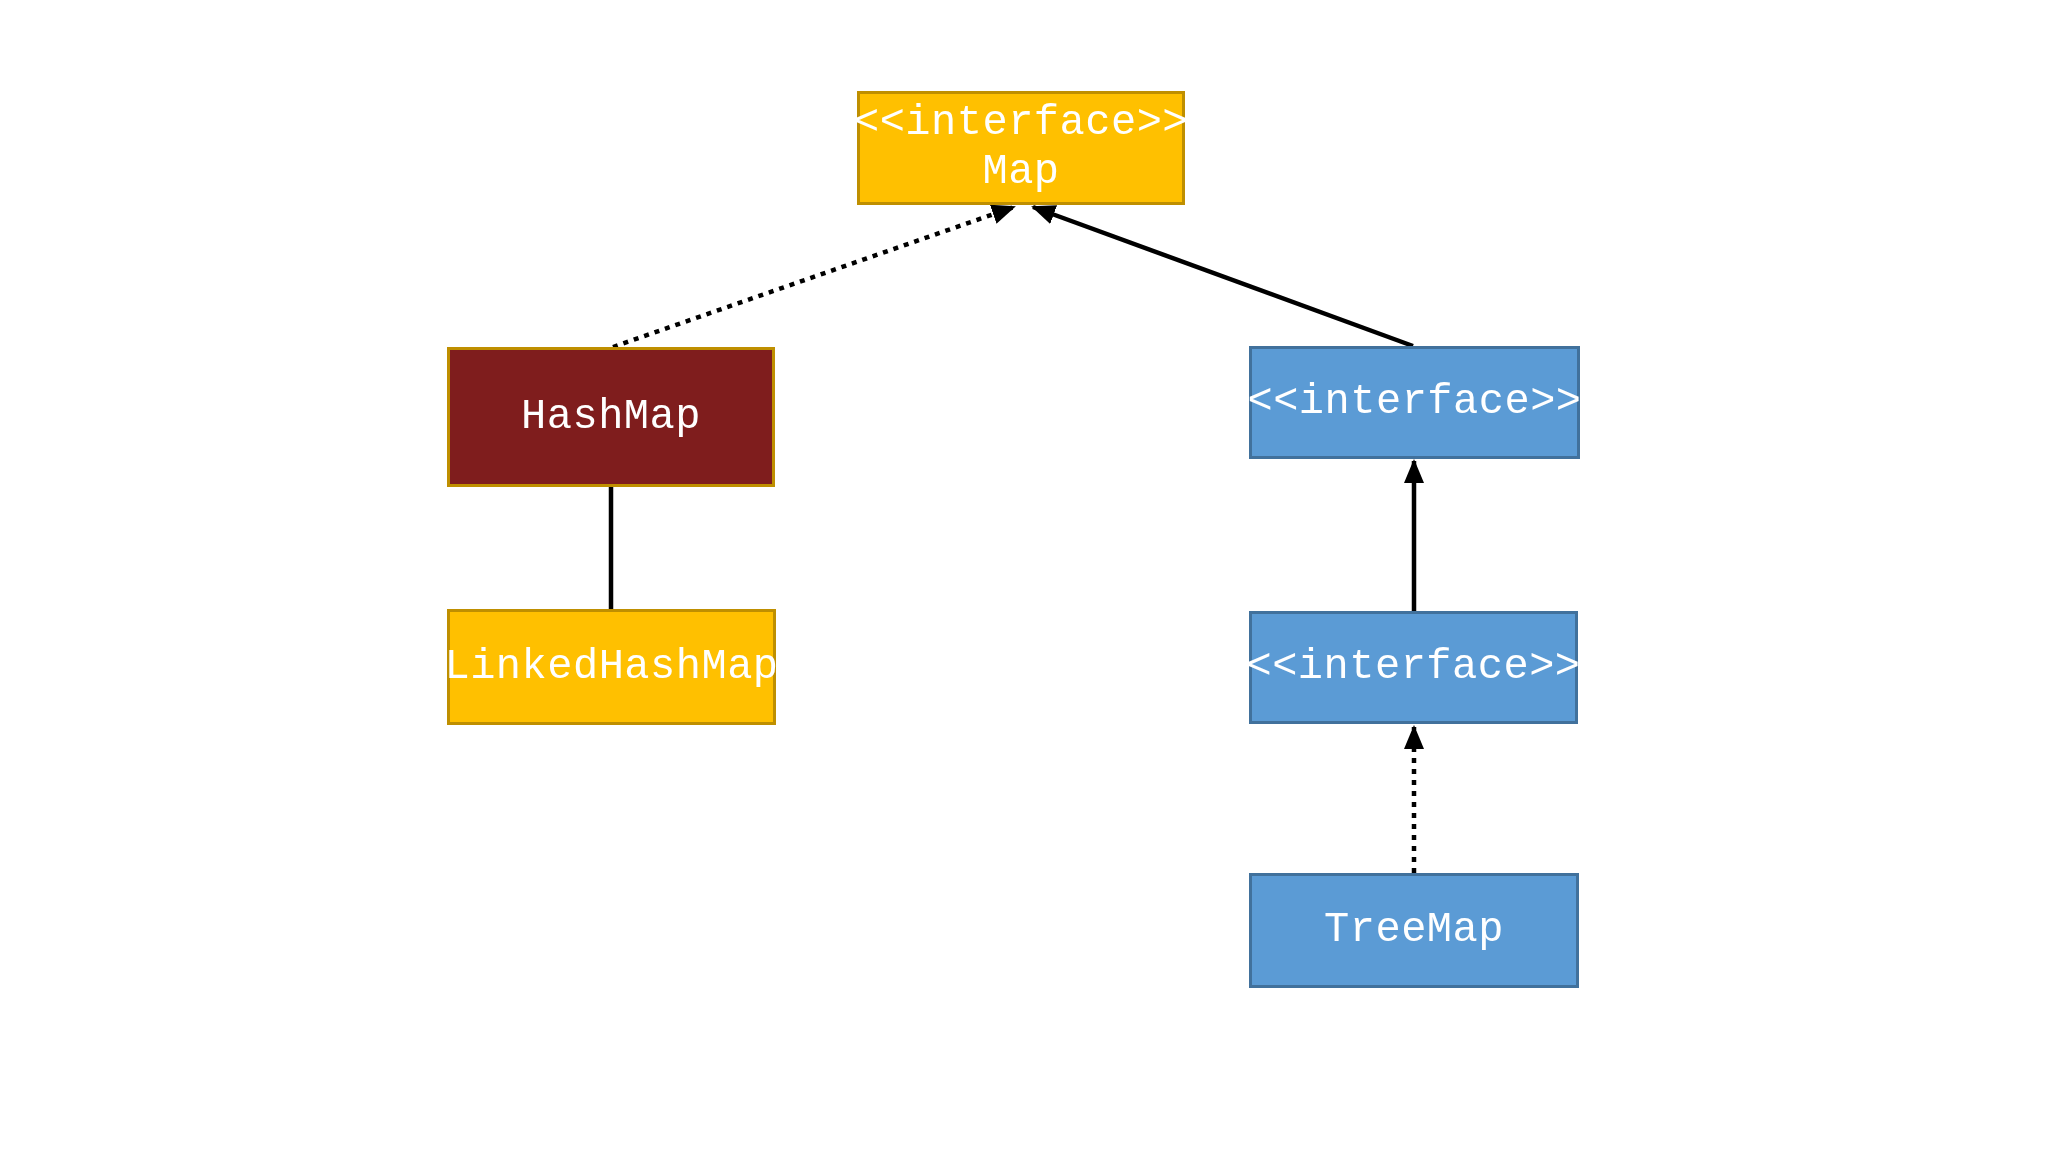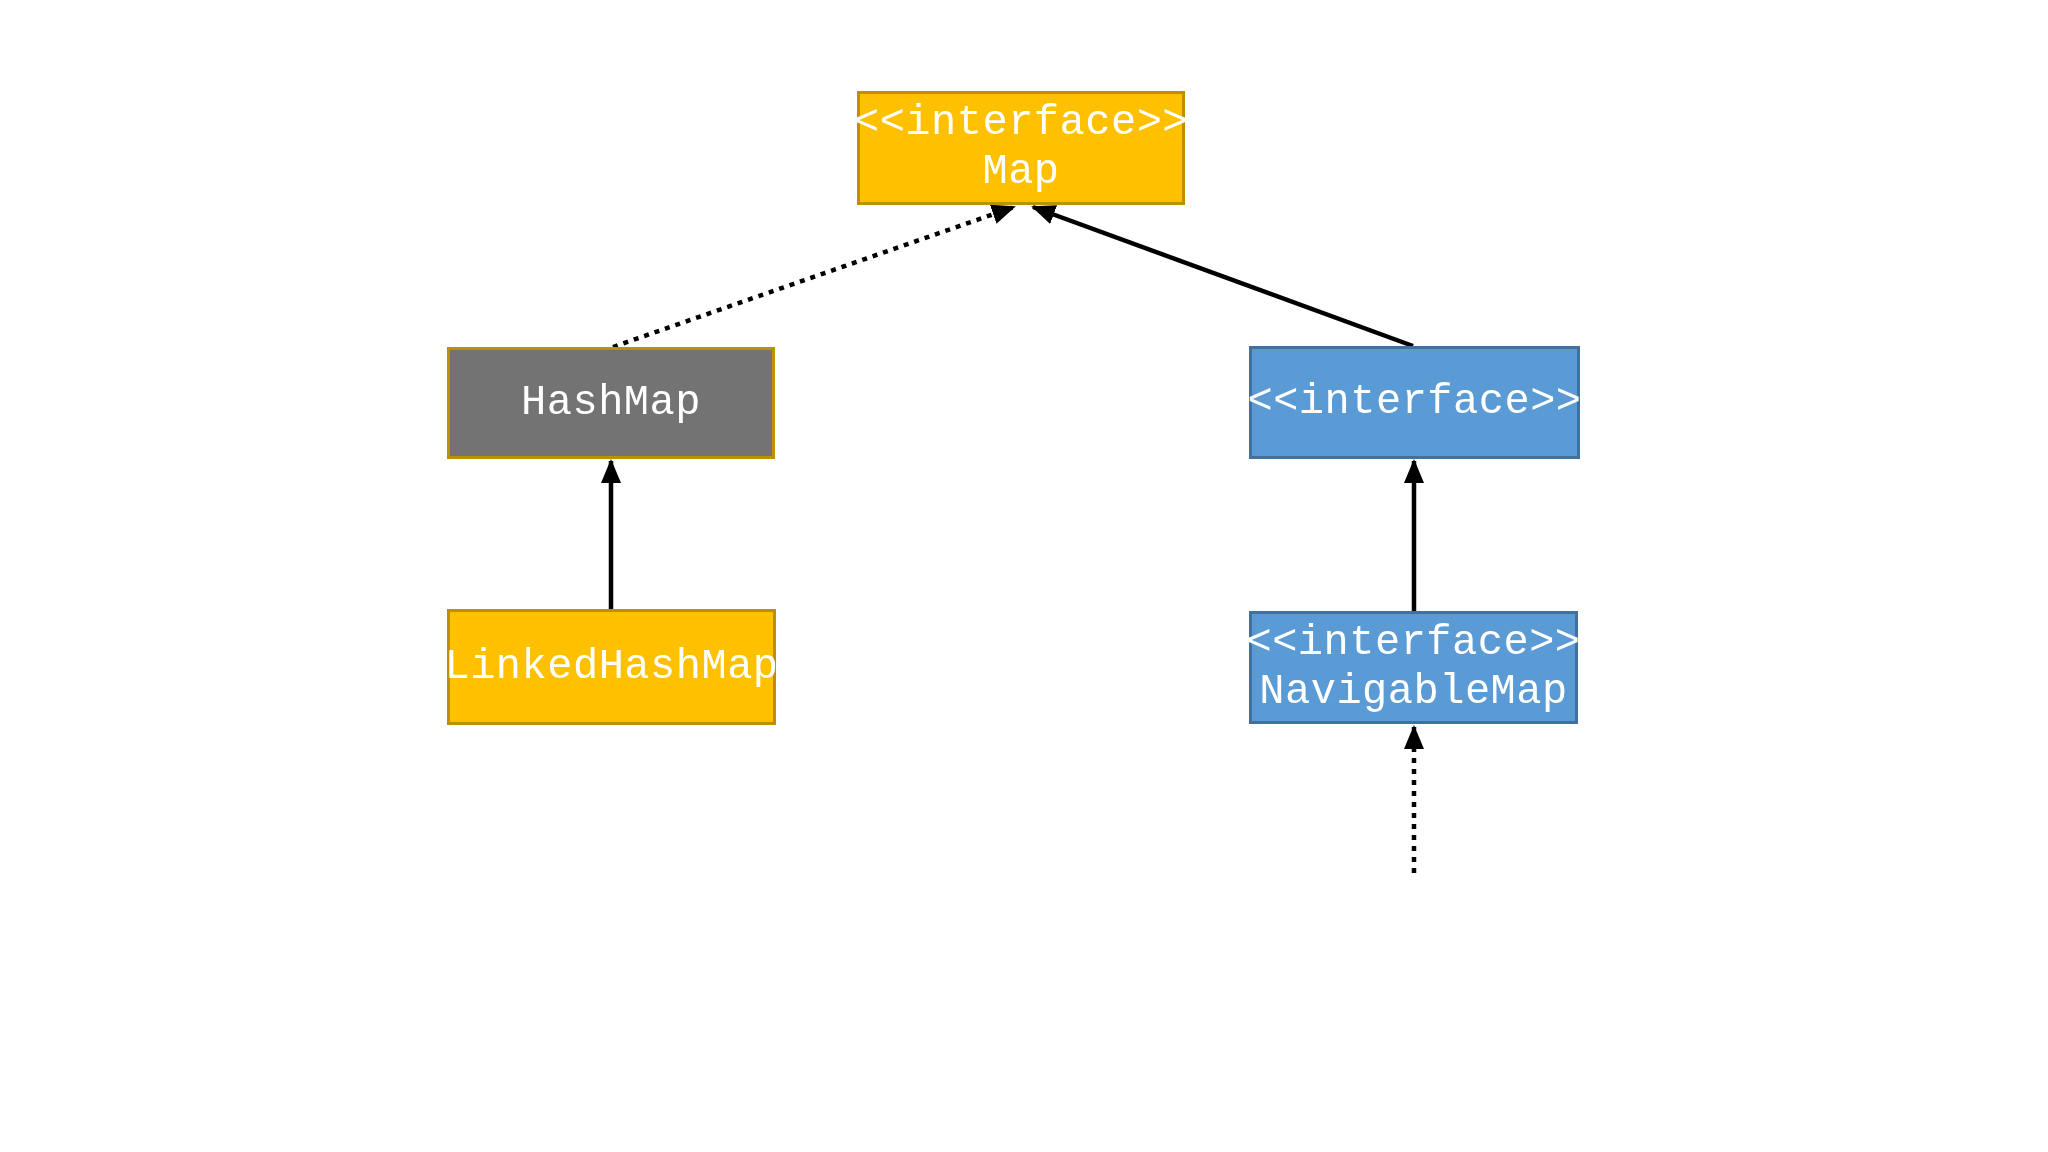--- a/index.html
+++ b/index.html
@@ -67,27 +67,29 @@
         <line x1="611" y1="609" x2="611" y2="461" stroke="#000000" stroke-width="4.5" marker-end="url(#arrowhead)"></line>
         <line x1="1414" y1="611" x2="1414" y2="461" stroke="#000000" stroke-width="4.5" marker-end="url(#arrowhead)"></line>
         <line x1="1414" y1="873" x2="1414" y2="727" stroke="#000000" stroke-width="4.5" stroke-dasharray="5 6" marker-end="url(#arrowhead)"></line>
       </g>
   </svg>
   <div id="node-layer">
       <div class="node" style="left: 857px; top: 91px; width: 328px; height: 114px; background: rgb(255, 192, 0); border-color: rgb(191, 143, 0); color: rgb(255, 255, 255);">
         <div class="stereotype">&lt;&lt;interface&gt;&gt;</div>
         <div class="node-name">Map</div>
       </div>
-      <div class="node" style="left: 447px; top: 347px; width: 328px; height: 112px; background: #737373; border-color: rgb(191, 143, 0); color: rgb(255, 255, 255); align-items: center;">
+      <div class="node" style="left: 447px; top: 347px; width: 328px; height: 140px; background: #7f1d1d; border-color: rgb(191, 143, 0); color: rgb(255, 255, 255); align-items: center;">
         <div class="node-name">HashMap</div>
       </div>
       <div class="node" style="left: 447px; top: 609px; width: 329px; height: 116px; background: rgb(255, 192, 0); border-color: rgb(191, 143, 0); color: rgb(255, 255, 255);">
         <div class="node-name">LinkedHashMap</div>
       </div>
       <div class="node" style="left: 1249px; top: 346px; width: 331px; height: 113px; background: rgb(91, 155, 213); border-color: rgb(65, 113, 156); color: rgb(255, 255, 255);">
         <div class="stereotype">&lt;&lt;interface&gt;&gt;</div>
       </div>
       <div class="node" style="left: 1249px; top: 611px; width: 329px; height: 113px; background: rgb(91, 155, 213); border-color: rgb(65, 113, 156); color: rgb(255, 255, 255);">
         <div class="stereotype">&lt;&lt;interface&gt;&gt;</div>
-        <div class="node-name">NavigableMap</div>
+      </div>
+      <div class="node" style="left: 1249px; top: 873px; width: 330px; height: 115px; background: rgb(91, 155, 213); border-color: rgb(65, 113, 156); color: rgb(255, 255, 255);">
+        <div class="node-name">TreeMap</div>
       </div>
     </div>
 </div>
 
 </body></html>

